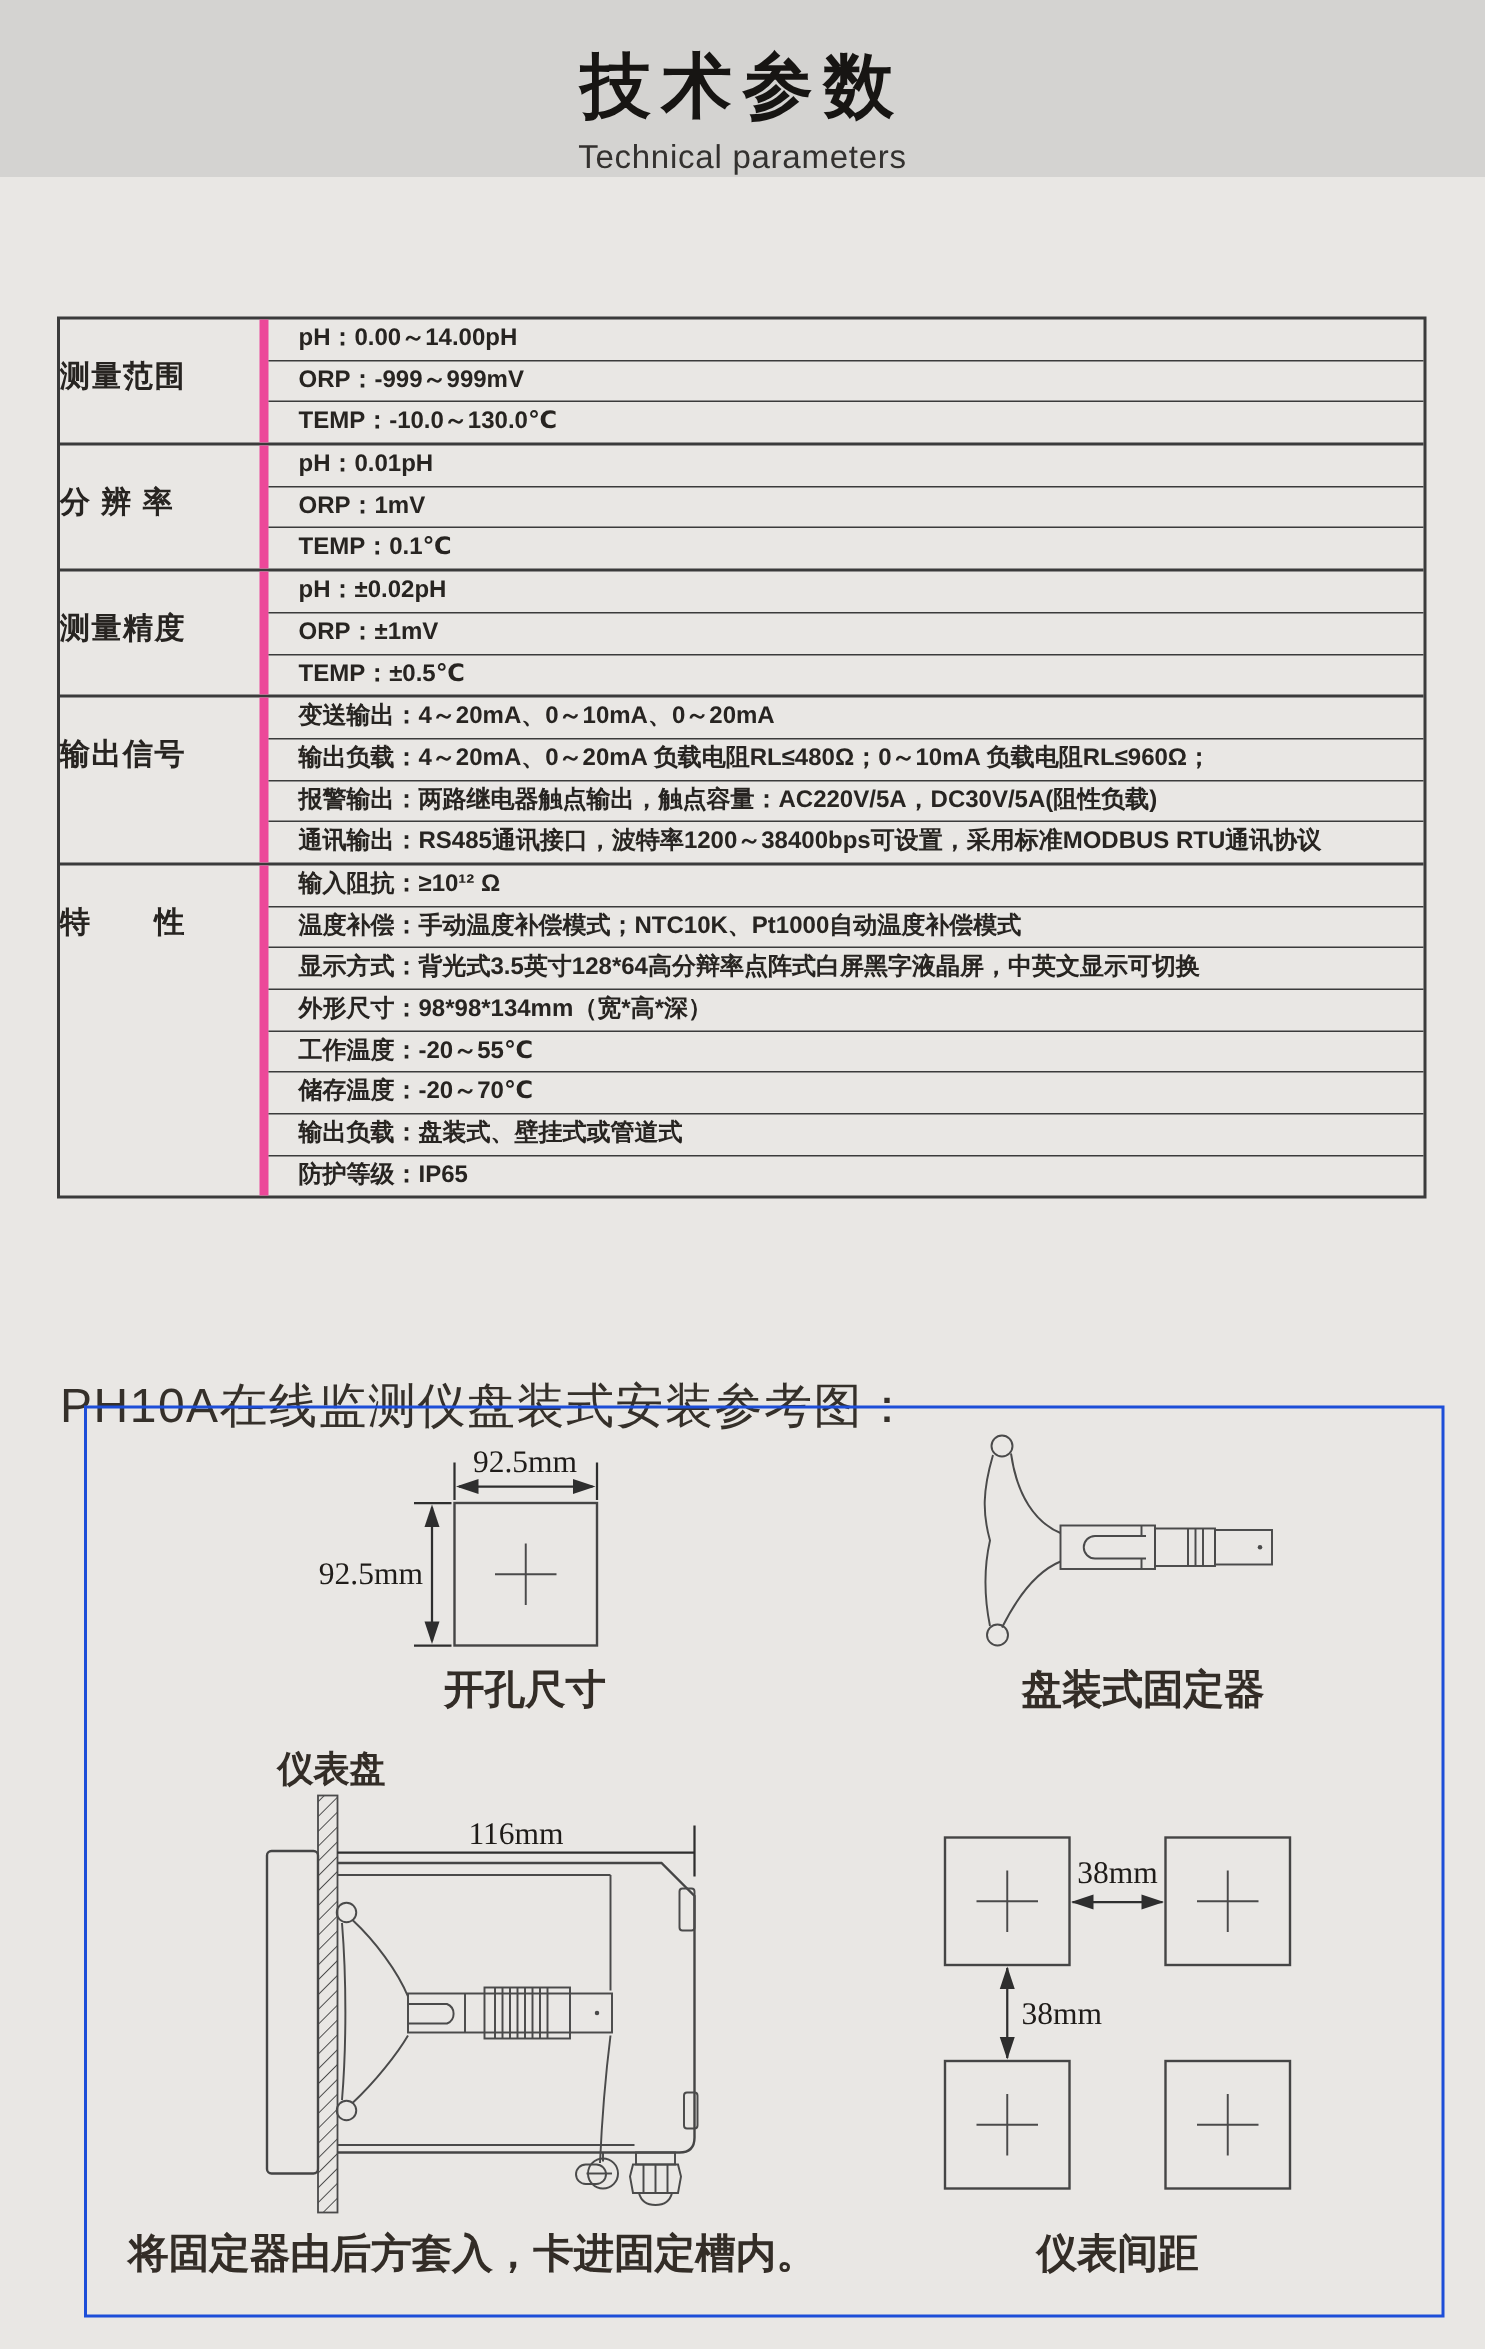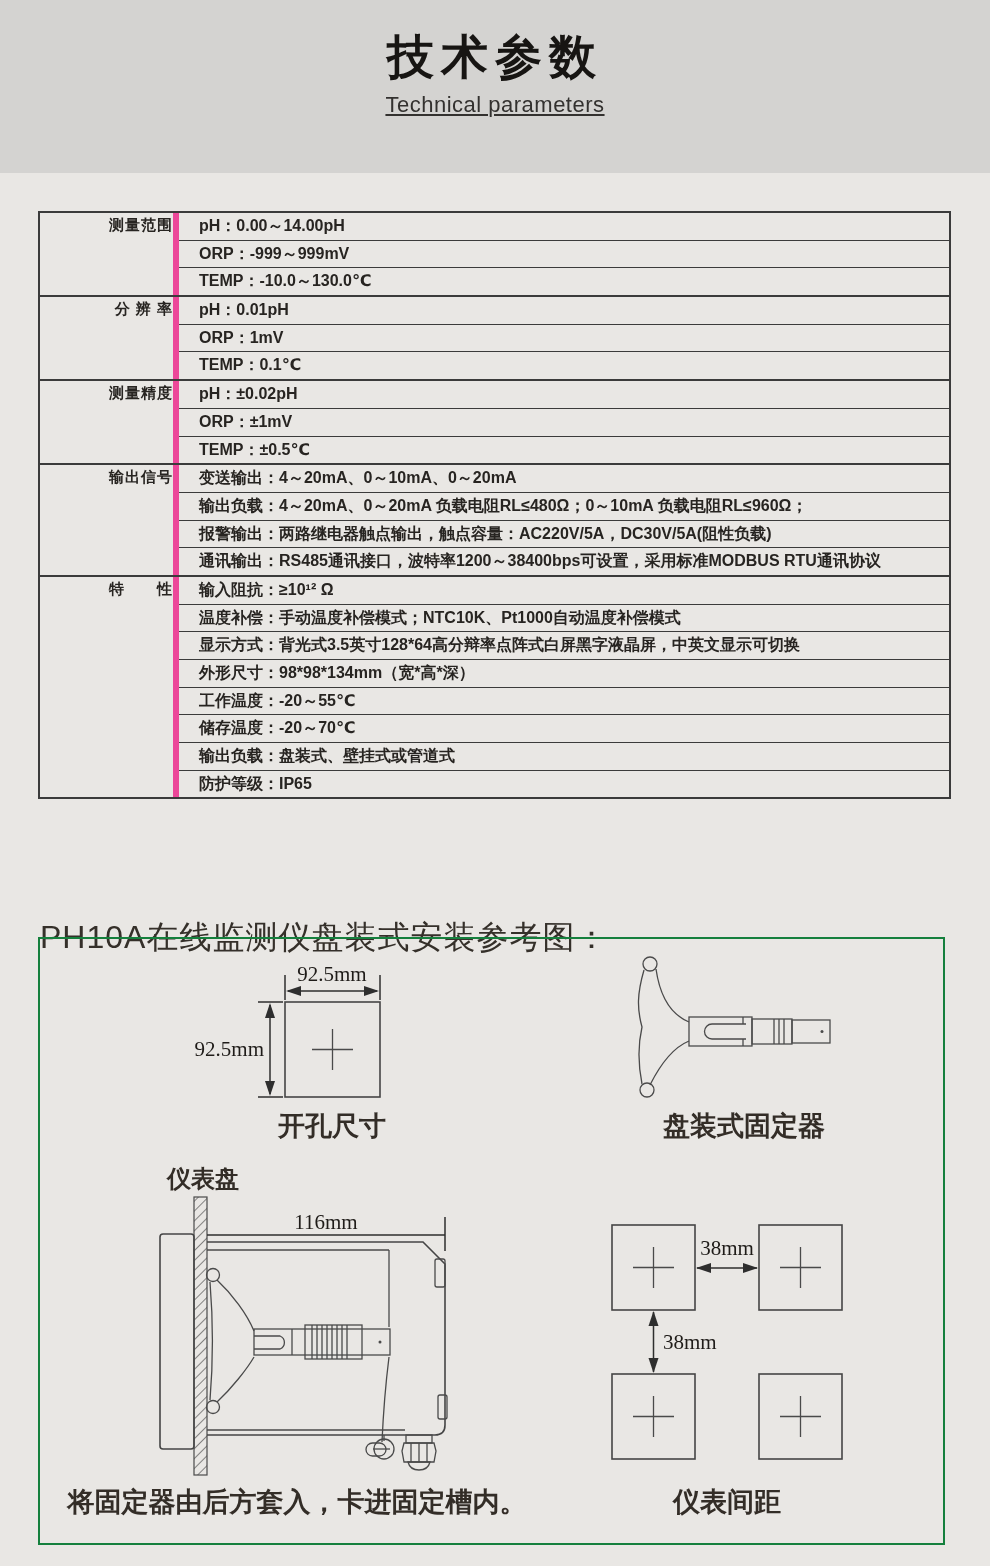--- a/index.html
+++ b/index.html
@@ -4,57 +4,57 @@
 <style>
   html,body { margin:0; padding:0; }
   .page {
     position:relative; width:990px; height:1566px;
     background:#e9e7e4; overflow:hidden;
     font-family:"Liberation Sans","DejaVu Sans",sans-serif;
     color:#2f2a26;
   }
   
   .header {
-    position:absolute; left:0; top:0; width:990px; height:173px;
+    position:absolute; left:0; top:0; width:990px; height:118px;
     background:#d4d3d1; text-align:center;
   }
   .header .title {
     padding-top:26px; font-size:47px; font-weight:bold; letter-spacing:7px;
     color:#171513;
   }
   .header .subtitle {
-    margin-top:3px; font-size:22px; color:#33312f; letter-spacing:0.5px;text-decoration:underline;
+    margin-top:3px; font-size:22px; color:#33312f; letter-spacing:0.5px;
   }
   
   .spec-table {
     position:absolute; left:38px; top:211px; width:909px;
     border:2px solid #3b3b3b;
   }
   .cat { display:flex; border-top:2px solid #3b3b3b; }
   .cat:first-child { border-top:none; }
   .cat-label {
-    flex:0 0 133px; width:133px; padding-top:3px; text-align:right;
-    font-size:15px; font-weight:bold; color:#272421; letter-spacing:1px;
+    flex:0 0 133px; width:133px; padding-top:3px; text-align:left;
+    font-size:20px; font-weight:bold; color:#272421; letter-spacing:1px;margin-top:21px;
   }
   .cat-rows { flex:1; border-left:6px solid #ec4899; min-width:0; }
   .sub-row {
     height:26.7px; line-height:26.7px; border-top:1px solid #3b3b3b;
     padding-left:20px; font-size:16px; font-weight:bold; color:#272421;
     white-space:nowrap; overflow:hidden;
   }
   .cat-rows .sub-row:first-child { border-top:none; }
   
   .section-title {
     position:absolute; left:40px; top:916px; font-size:32px;
     color:#35302a; letter-spacing:1px;
   }
   
   .diagram {
-    position:absolute; left:38px; top:937px; width:903px; height:604px;
-    border:2px solid #15803d;
+    position:absolute; left:56px; top:937px; width:903px; height:604px;
+    border:2px solid #1d4ed8;
     text-align:right;
   }
   .diagram svg { display:block; }
   .dim   { font-family:"Liberation Serif","DejaVu Serif",serif; font-size:21px; fill:#1f1c19; }
   .cap   { font-family:"DejaVu Sans","Liberation Sans",sans-serif; font-size:27px; font-weight:600; fill:#332d27; }
   .lbl   { font-family:"DejaVu Sans","Liberation Sans",sans-serif; font-size:24px; font-weight:600; fill:#332d27; }
   .ln    { stroke:#4a4a4a; stroke-width:1.3; fill:none; }
   .ln-thick { stroke:#454545; stroke-width:1.6; fill:none; }
   .dimln { stroke:#2e2e2e; stroke-width:1.5; fill:none; }
   .ah    { fill:#2e2e2e; stroke:none; }

